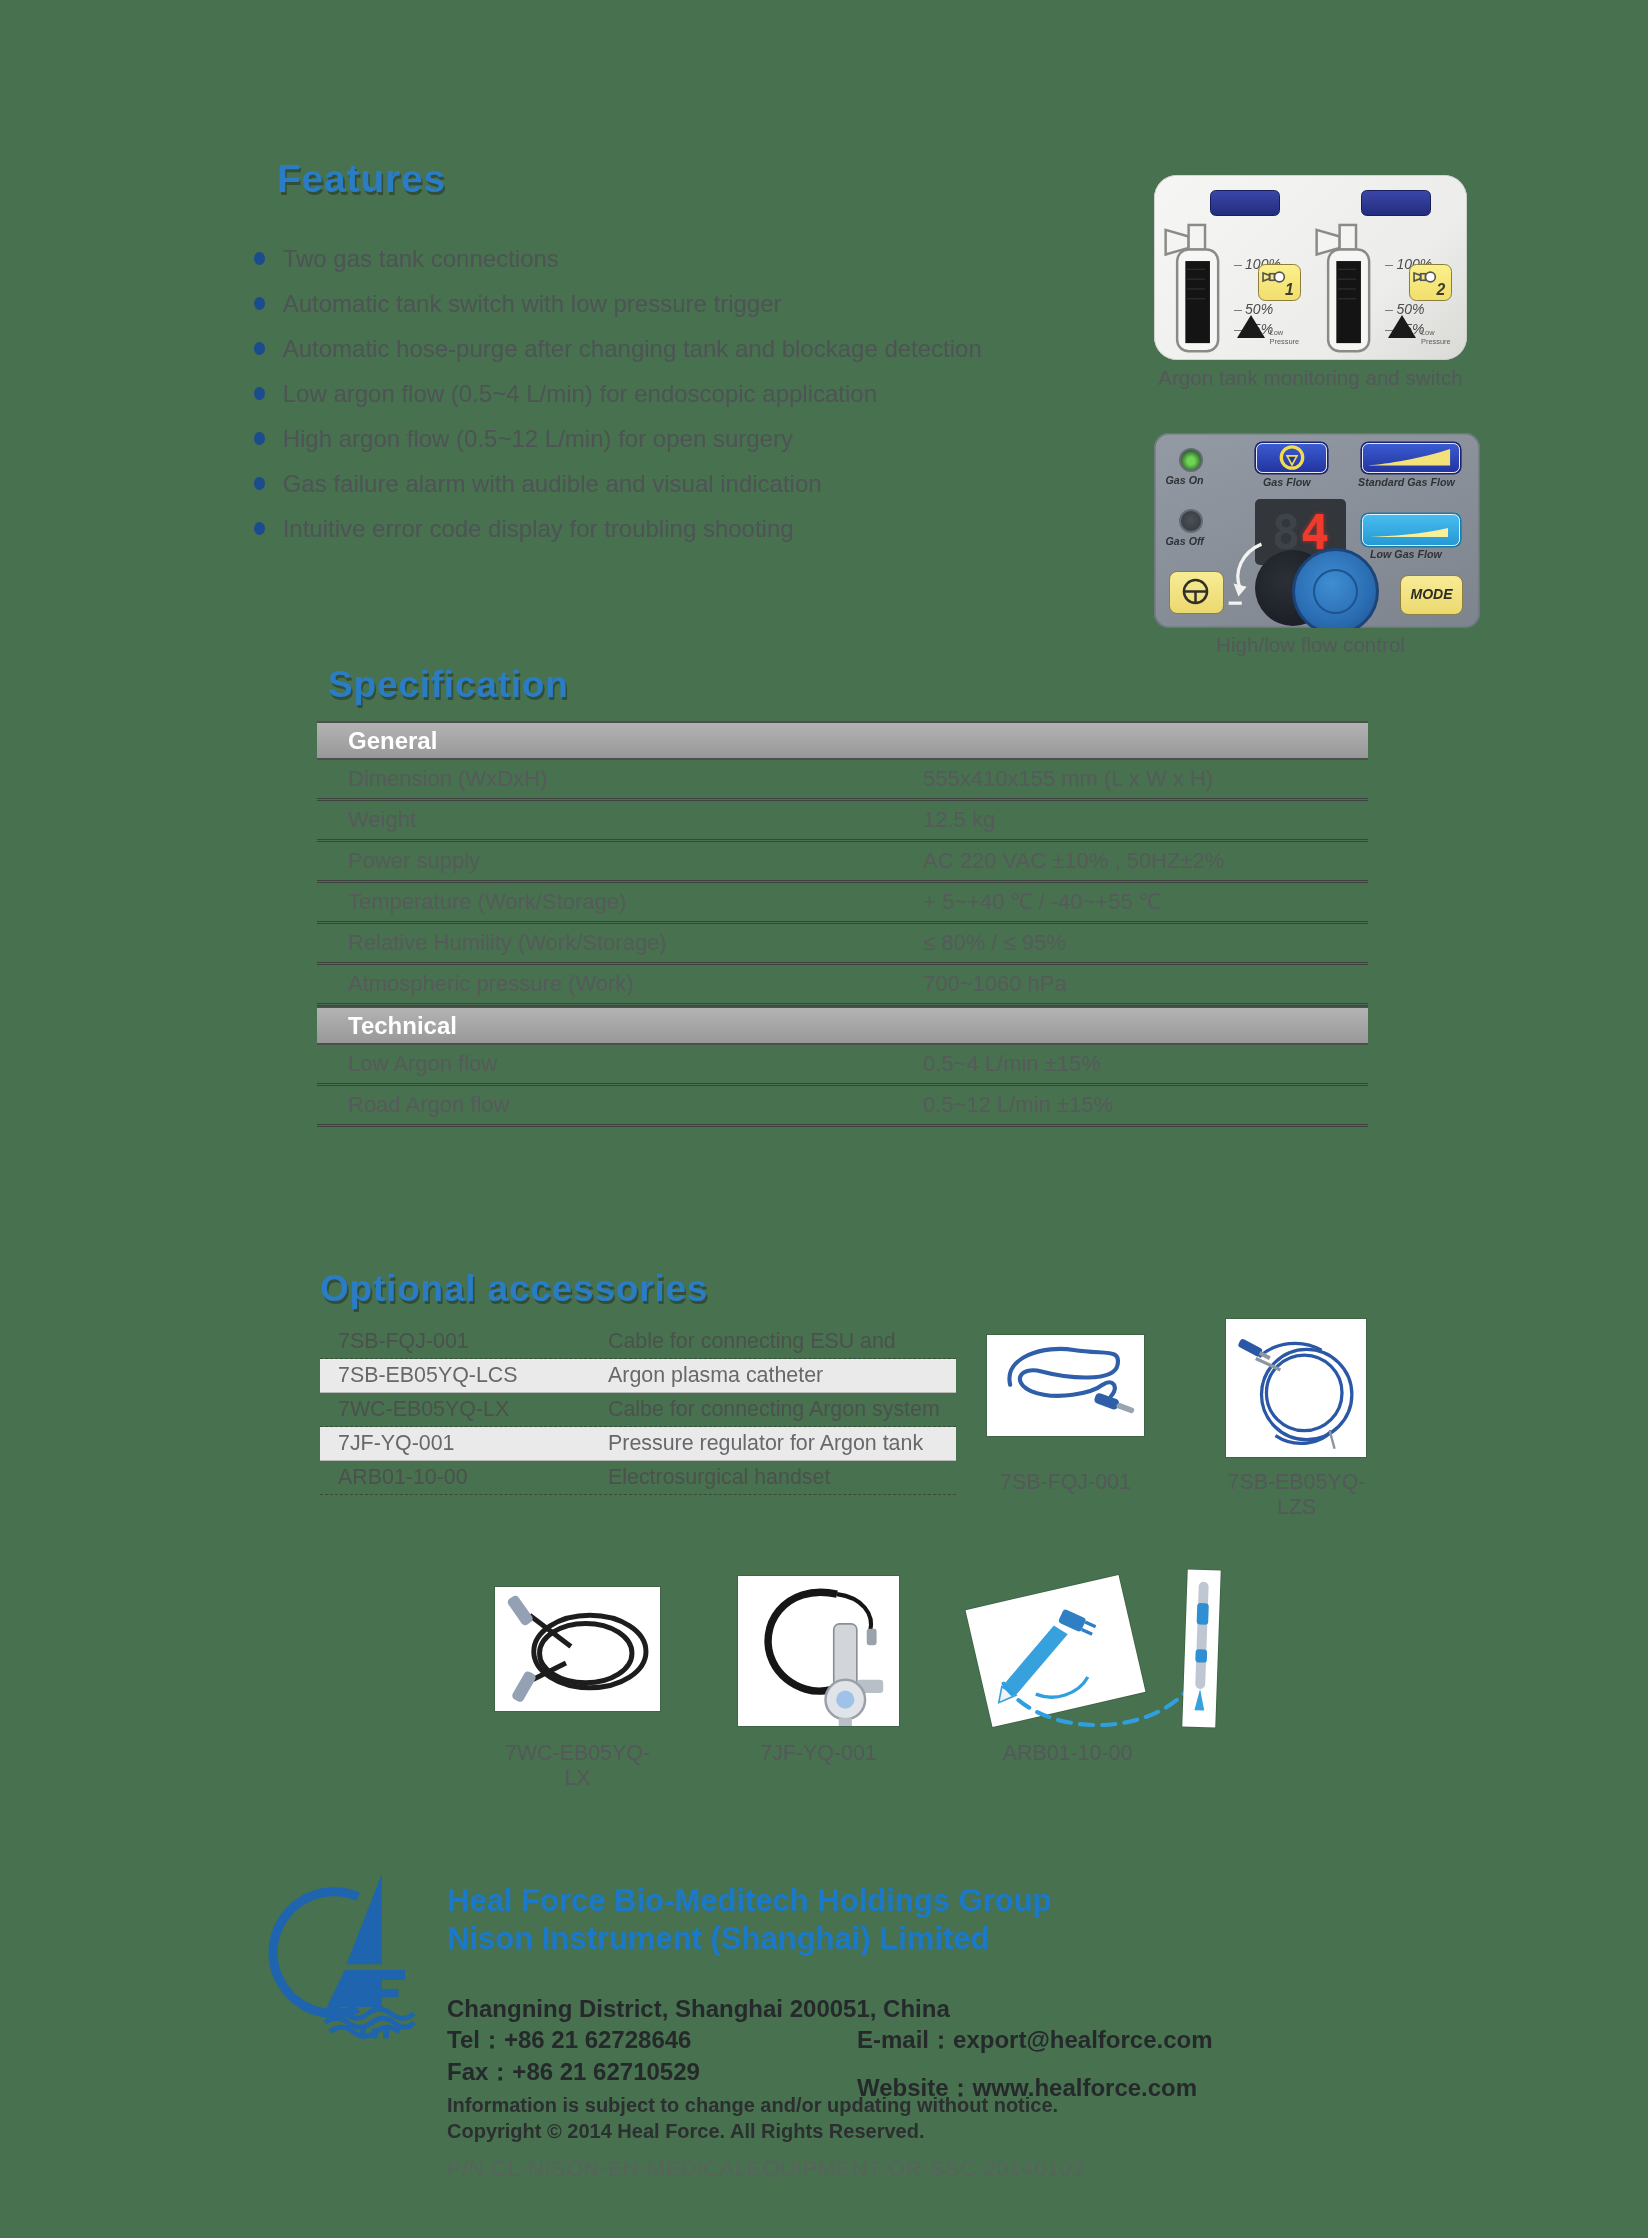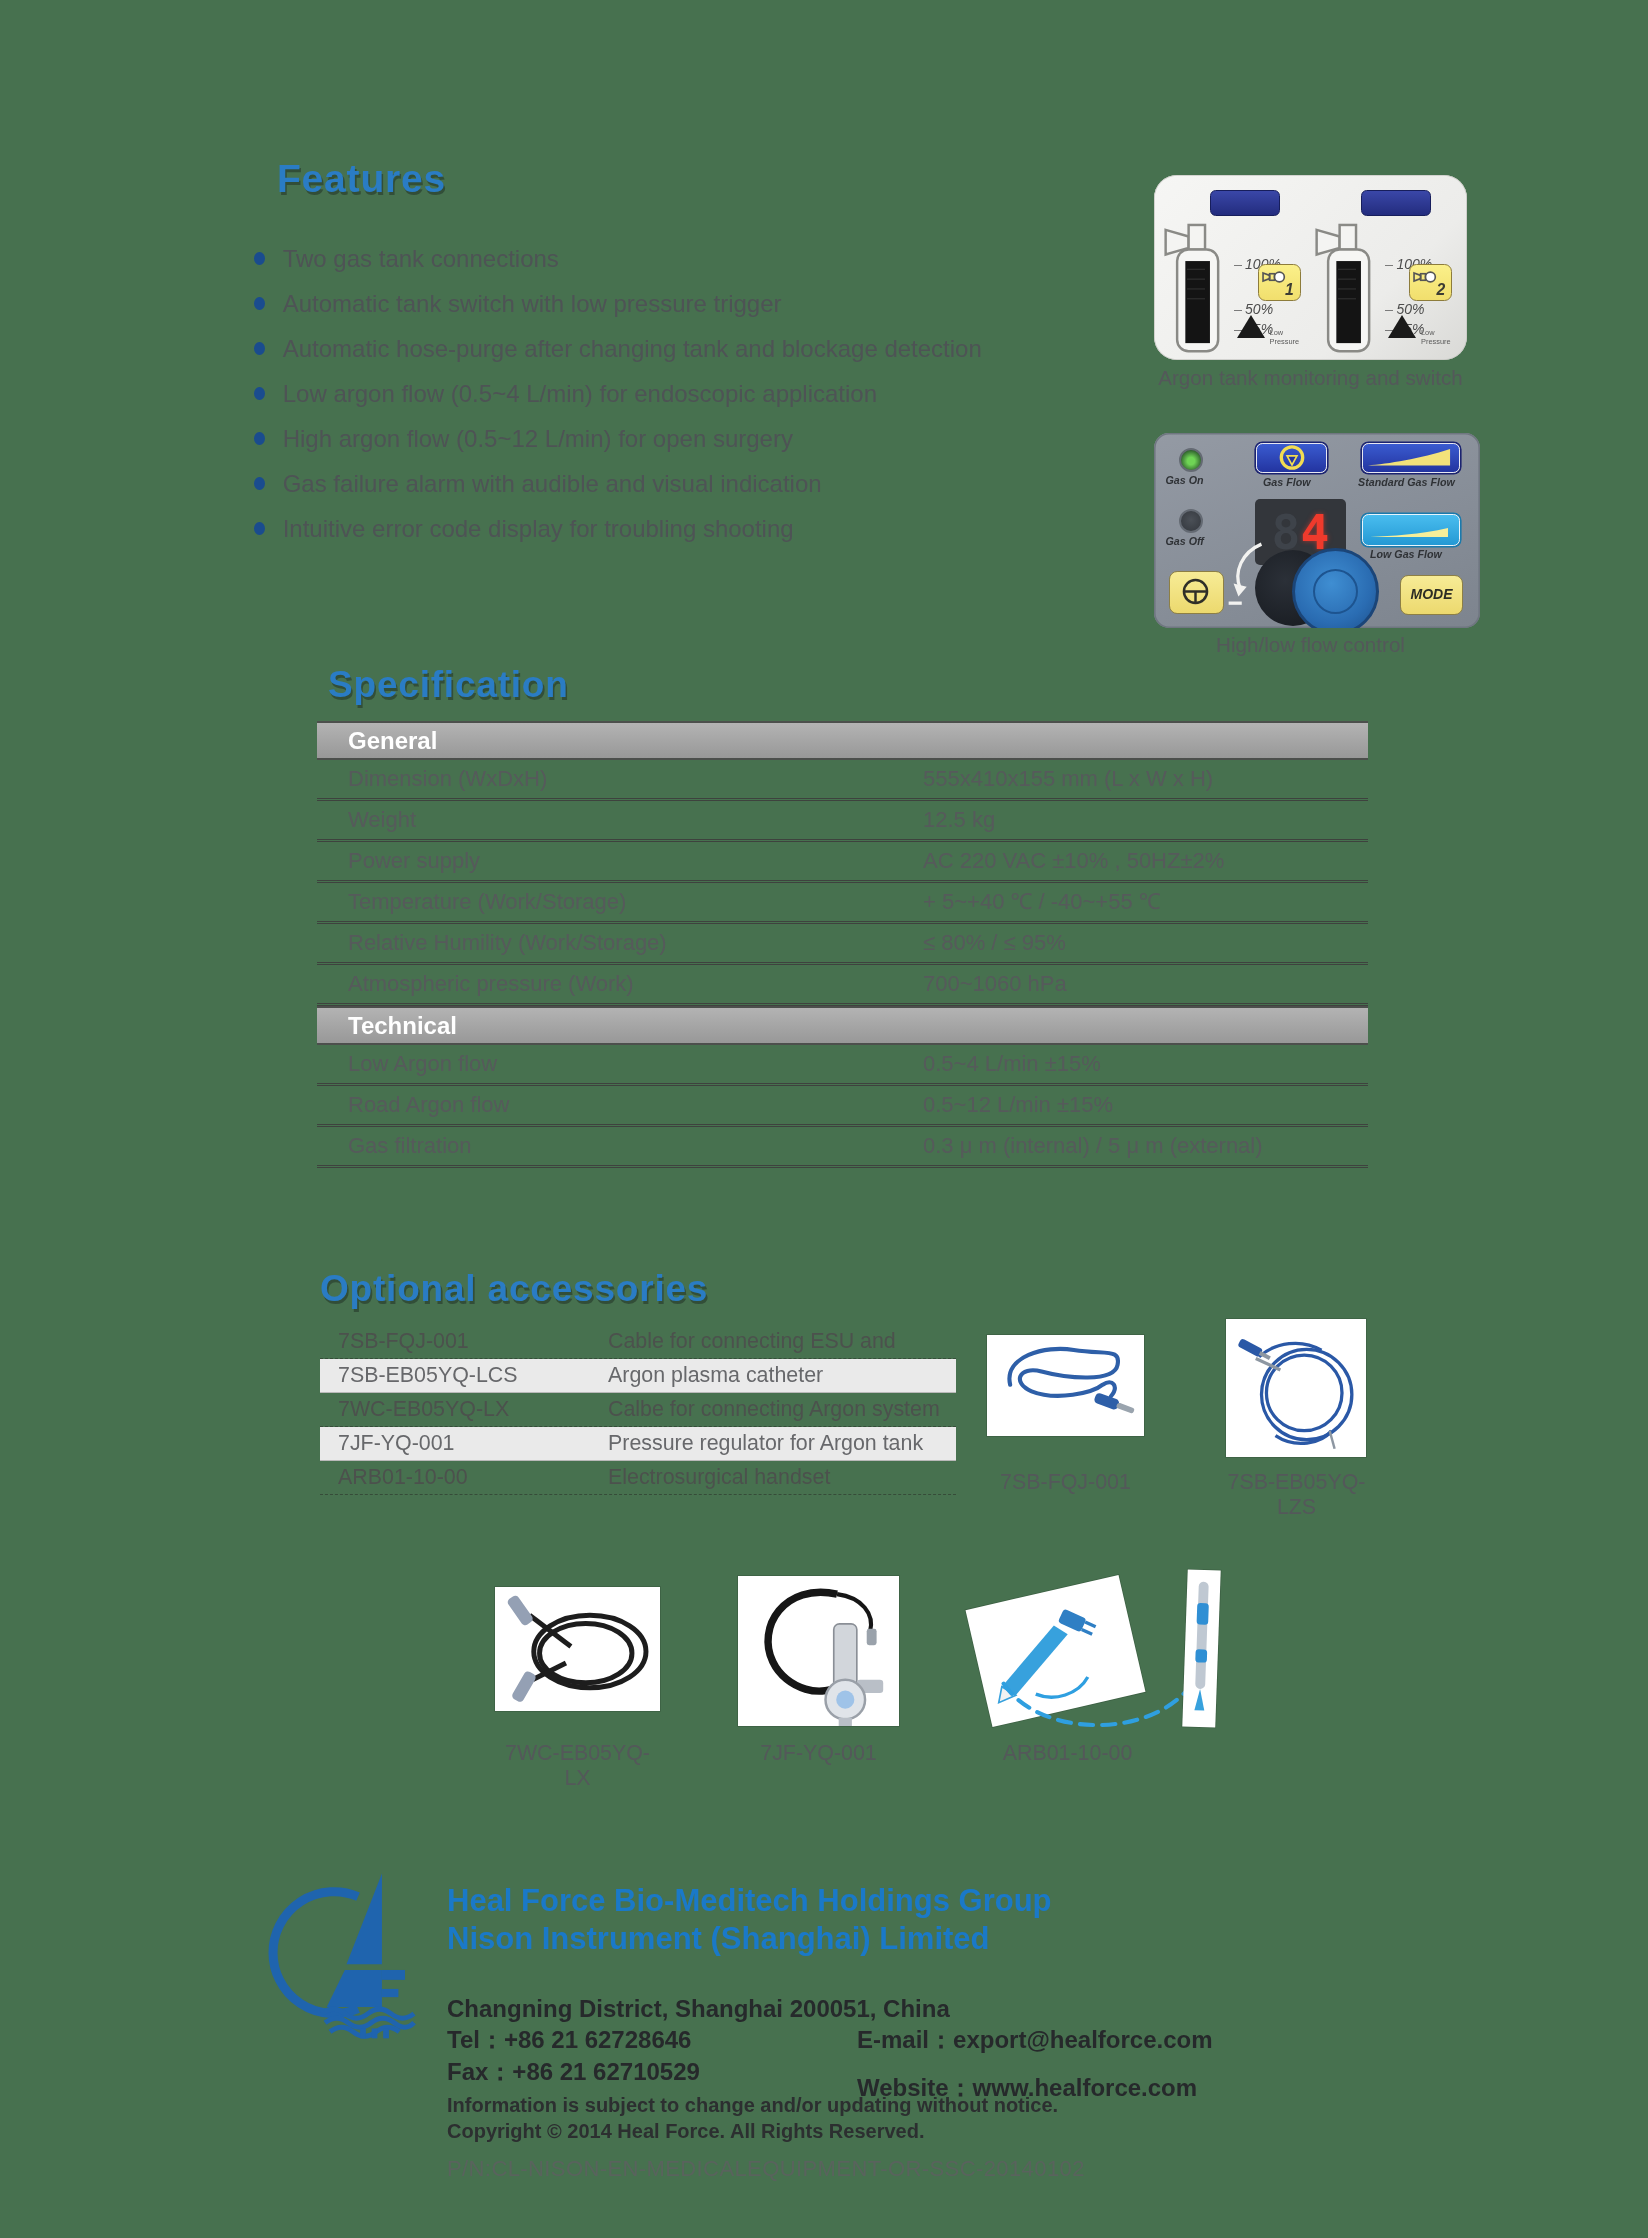--- a/index.html
+++ b/index.html
@@ -285,23 +285,20 @@
     <div class="spec-row">
       <span class="sl">Atmospheric pressure (Work)</span>
       <span class="sv">700~1060 hPa</span></div>
     <div class="sec-bar">Technical</div>
     <div class="spec-row">
       <span class="sl">Low Argon flow</span>
       <span class="sv">0.5~4 L/min ±15%</span></div>
     <div class="spec-row">
       <span class="sl">Road Argon flow</span>
       <span class="sv">0.5~12 L/min ±15%</span></div>
-    <div class="spec-row">
-      <span class="sl">Gas filtration</span>
-      <span class="sv">0.3 μ m (internal) / 5 μ m (external)</span></div>
   </div>
 
   <div class="abs h-blue acc-title">Optional accessories</div>
 
   <div class="abs acc-table">
     <div class="acc-row">
       <span class="c-no">7SB-FQJ-001</span>
       <span class="c-desc">Cable for connecting ESU and endoscope</span></div>
     <div class="acc-row lt">
       <span class="c-no">7SB-EB05YQ-LCS</span>

